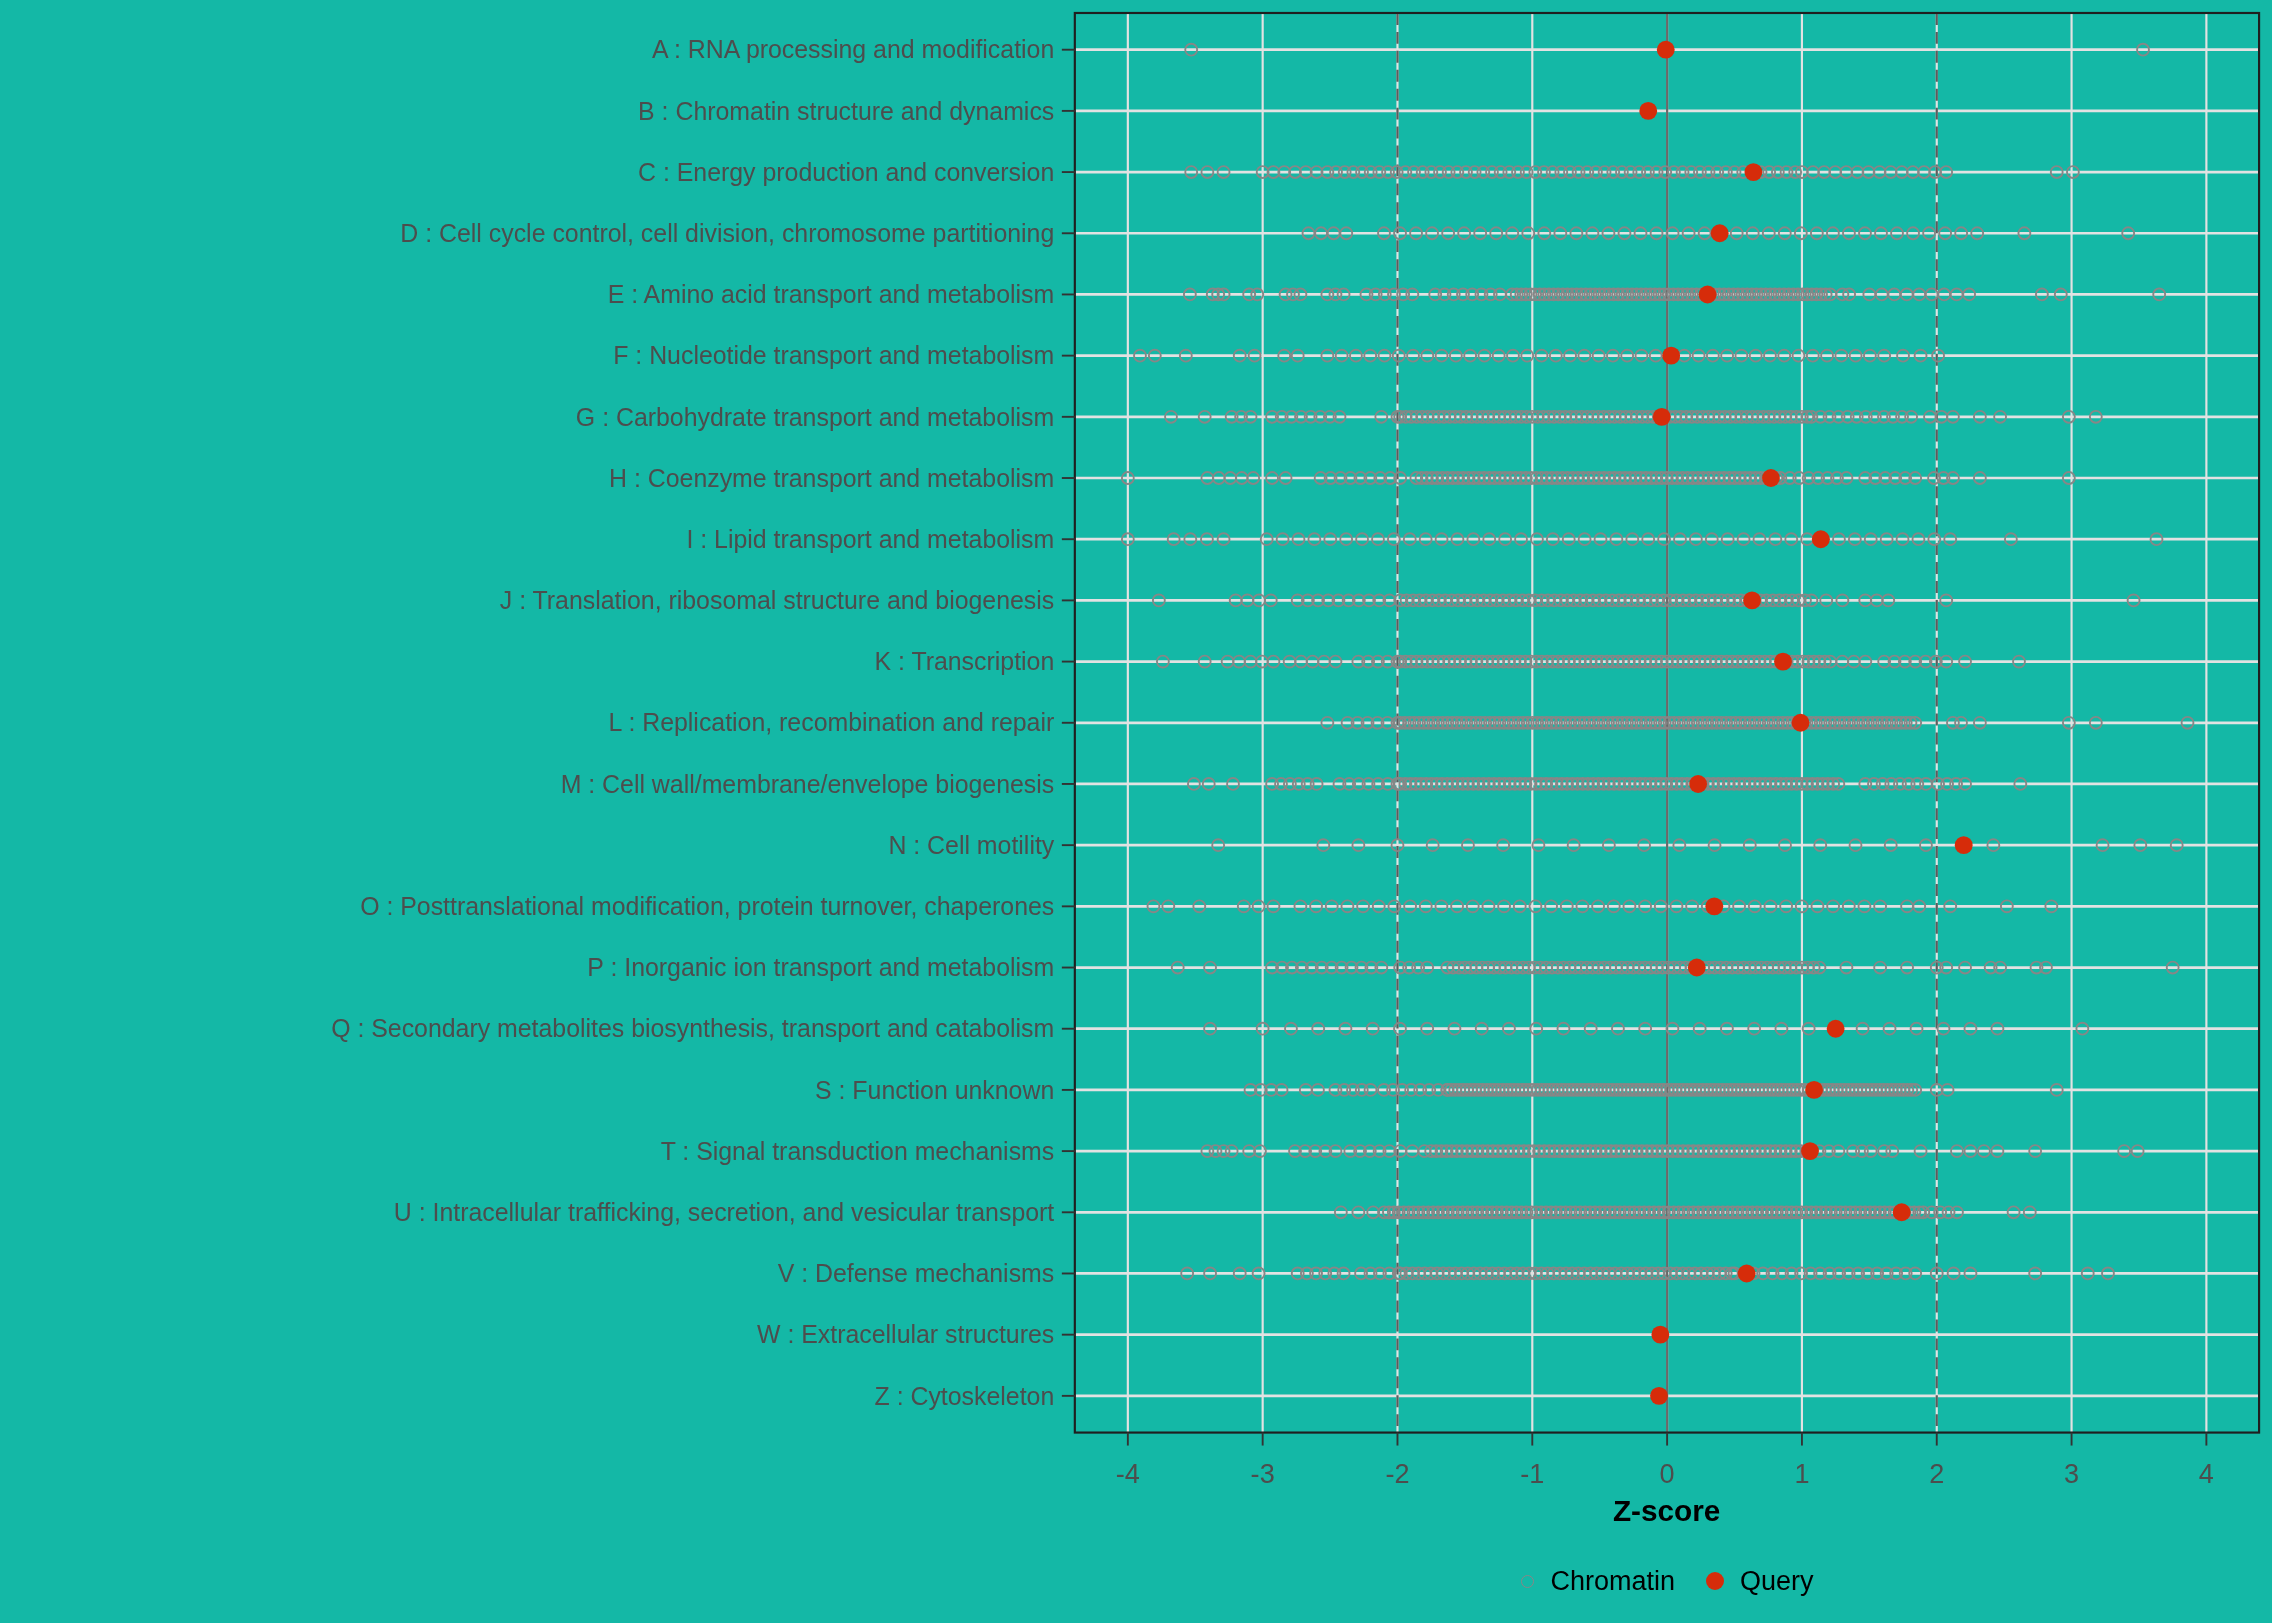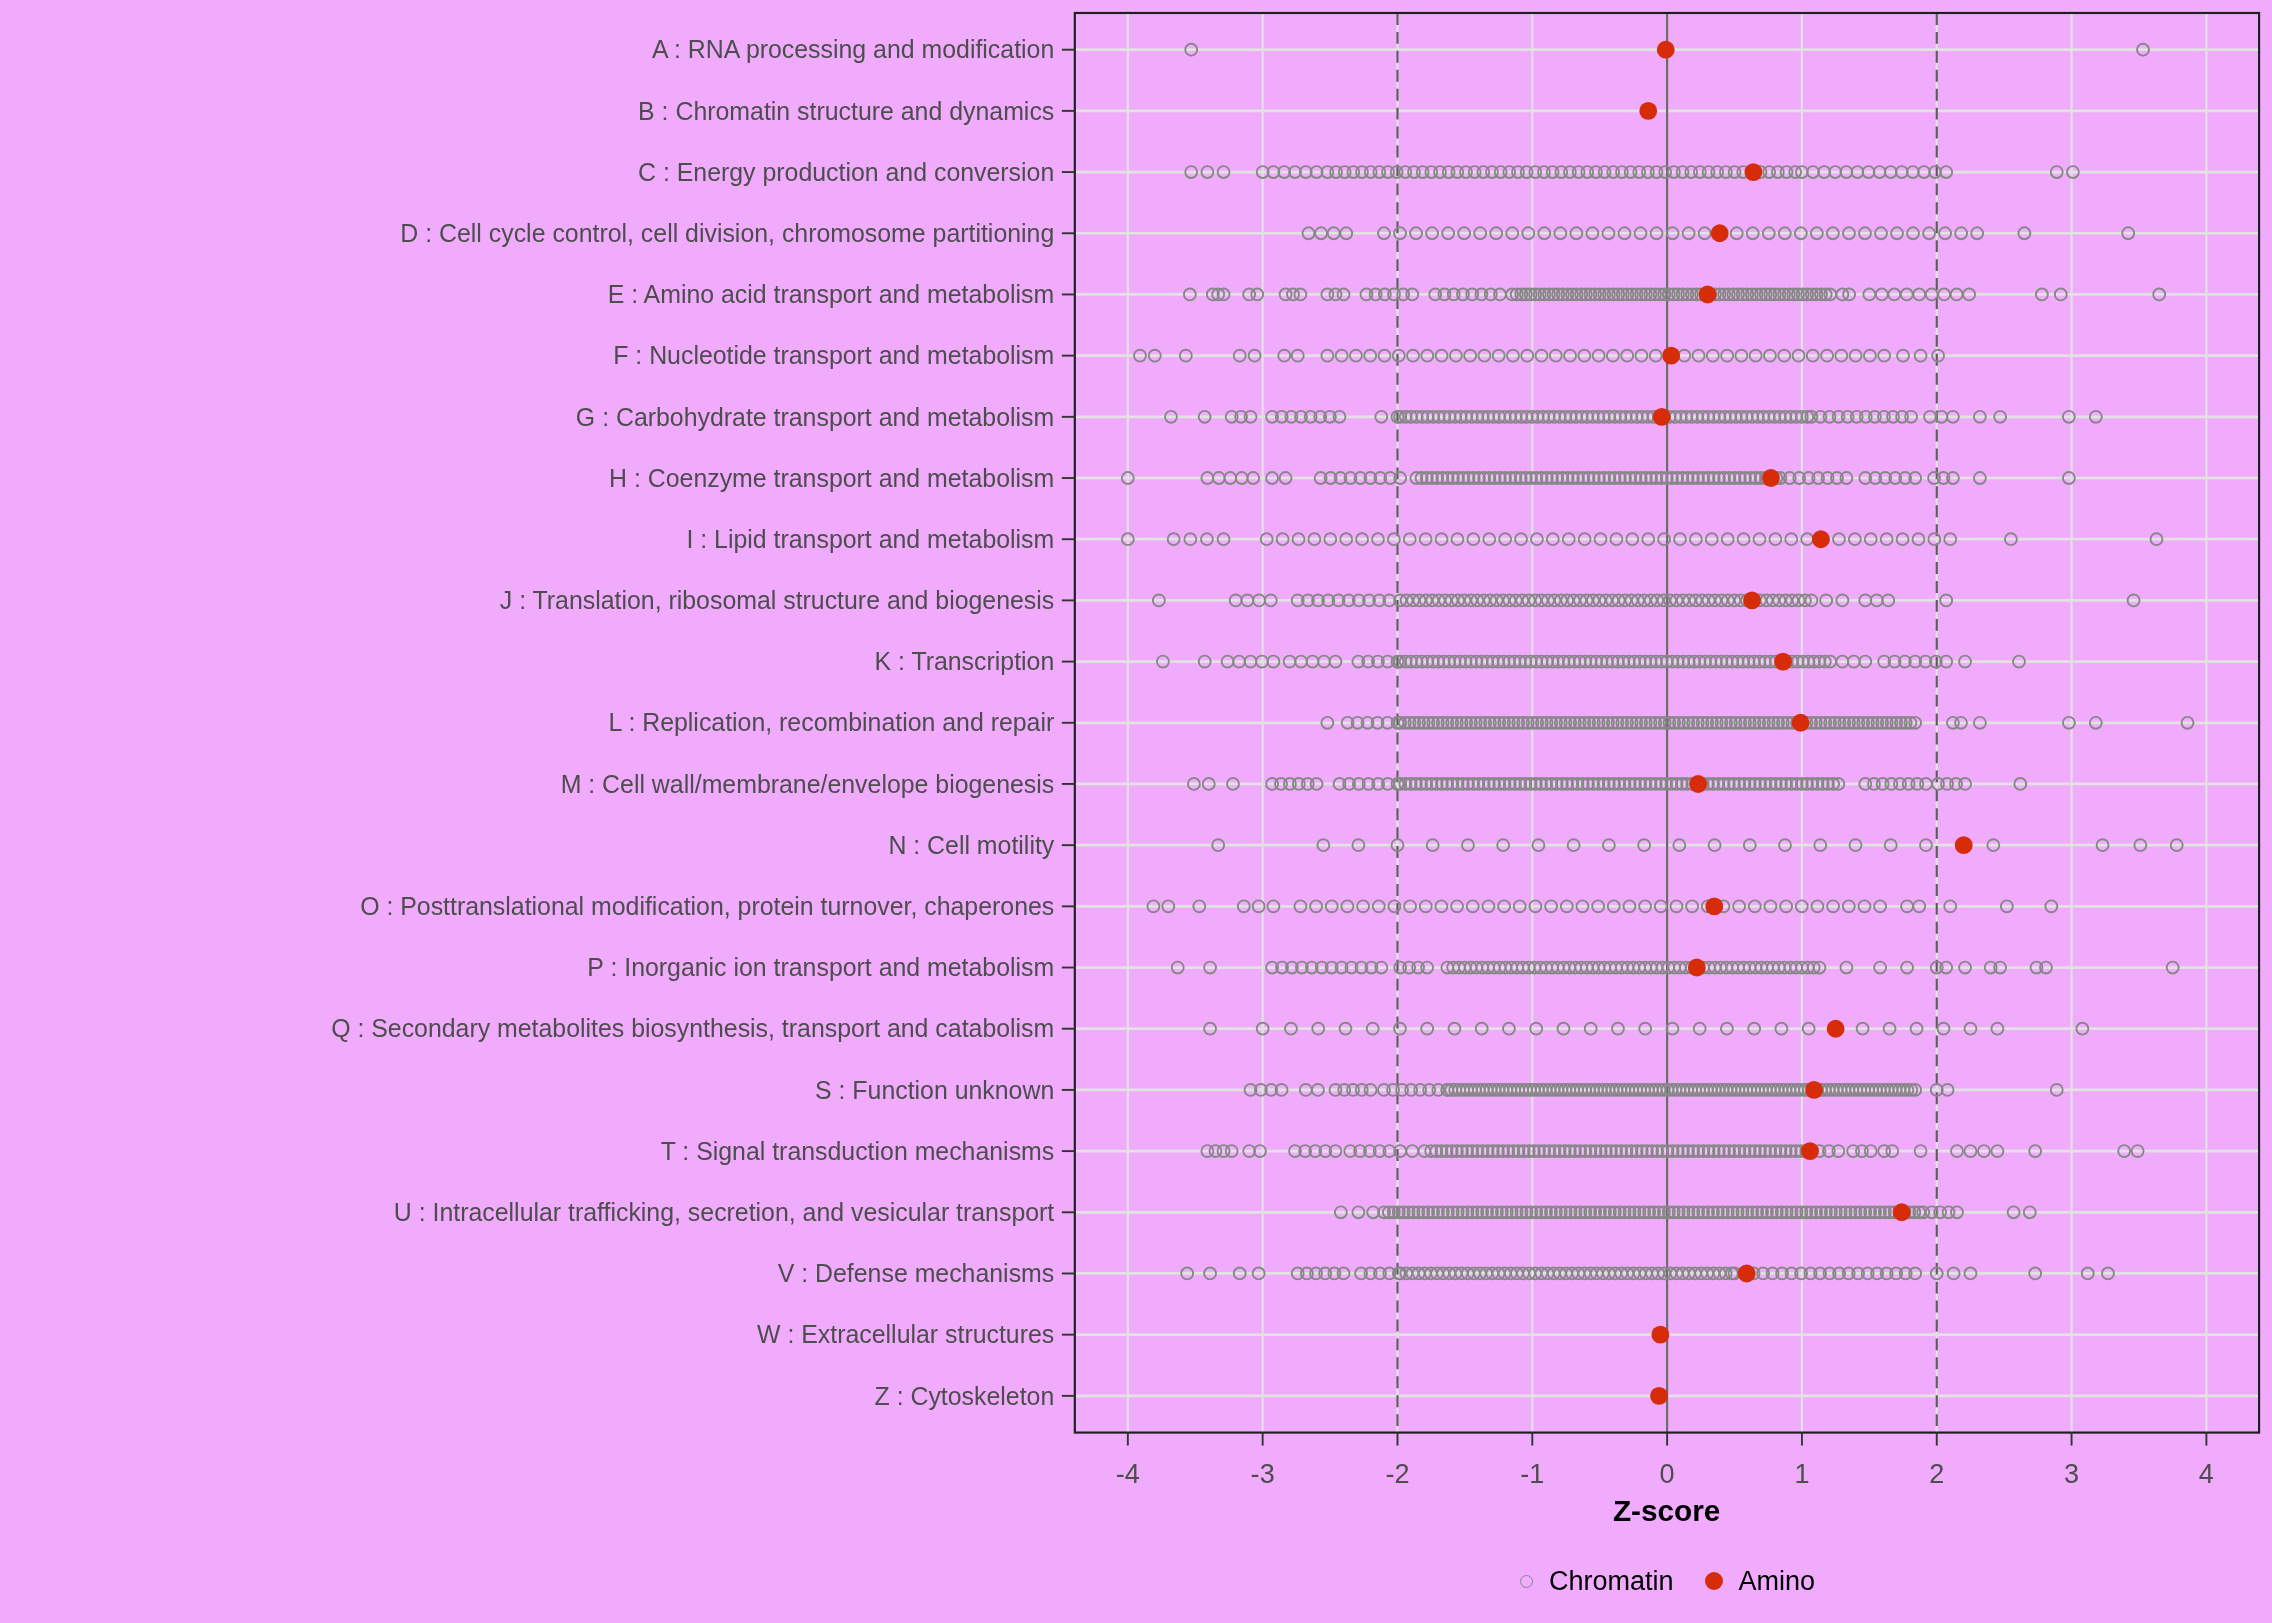--- a/index.html
+++ b/index.html
@@ -1,16 +1,16 @@
 <!DOCTYPE html>
 <html style="font-size:8.7px"><head>
 <meta charset="utf-8">
 <style>
   html,body{margin:0;padding:0;background:#ffffff;}
-  .figure{position:relative;width:2273px;height:1623px;background:#f0abfc;overflow:hidden;
+  .figure{position:relative;width:2273px;height:1623px;background:#14b8a6;overflow:hidden;
           font-family:"Liberation Sans", sans-serif;}
   #plot-svg{position:absolute;left:0;top:0;}
   .legend{position:absolute;left:1075px;top:1554px;width:1185px;height:54px;
           display:flex;justify-content:center;align-items:center;gap:31px;
           font-size:27px;color:#000000;}
   .legend-item{display:flex;align-items:center;gap:16px;}
   .legend-circle{display:inline-block;width:13px;height:13px;border-radius:50%;
                  border:1.6px solid #878787;background:transparent;box-sizing:border-box;}
   .legend-dot{display:inline-block;width:18px;height:18px;border-radius:50%;}
 </style>
@@ -1812,18 +1812,18 @@
     <text id="axis-title" x="3080" y="2812" text-anchor="middle" font-family="Liberation Sans, sans-serif" font-size="55" font-weight="bold" fill="#000000">Z-score</text>
   </svg>
 
   <div class="legend">
     <div class="legend-item">
       <span class="legend-circle"></span>
       <span>Chromatin</span>
     </div>
     <div class="legend-item">
       <span class="legend-dot" id="legend-dot" style="background: rgb(214, 44, 10);"></span>
-      <span>Amino</span>
+      <span>Query</span>
     </div>
   </div>
 
 </div>
 
 
 </body></html>

